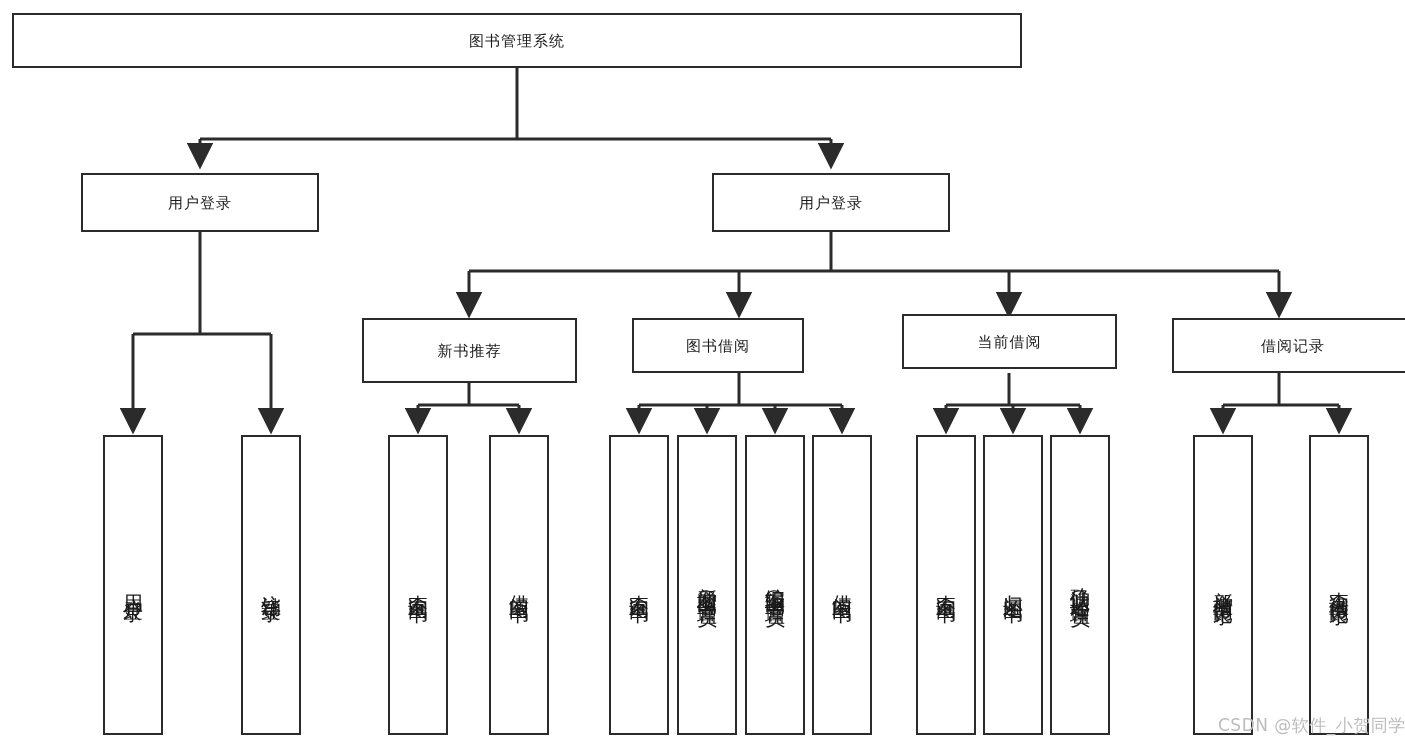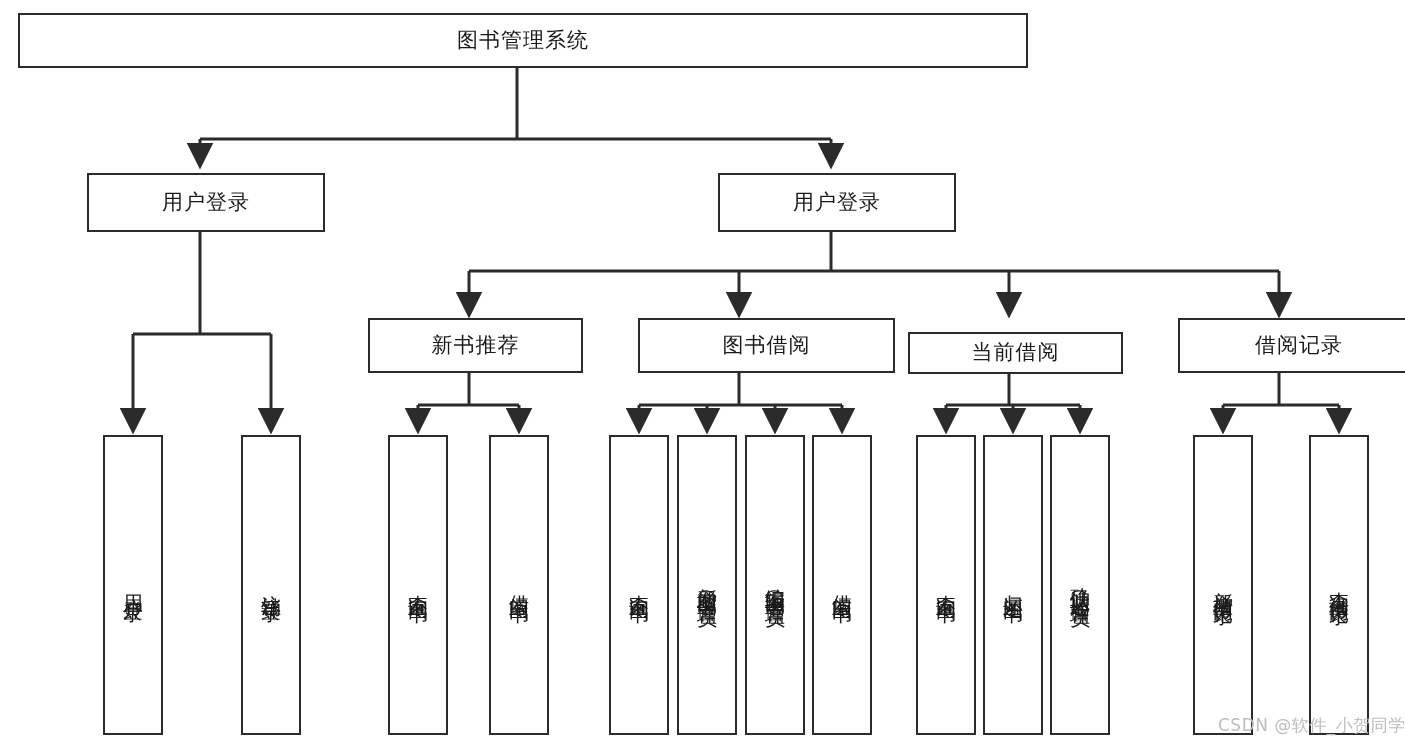--- a/index.html
+++ b/index.html
@@ -29,25 +29,24 @@
     position: absolute;
     box-sizing: border-box;
     border: 2px solid #2b2b2b;
     background: #ffffff;
     display: flex;
     align-items: center;
     justify-content: center;
     color: #1a1a1a;
   }
   .node.horiz {
-    font-size: 21px;
+    font-size: 15px;
     line-height: 1.2;
     letter-spacing: 1px;
     white-space: nowrap;
-    margin-left: 6px;
   }
   .node.vert {
     writing-mode: vertical-rl;
     text-orientation: upright;
     font-size: 20px;
     line-height: 1.25;
     letter-spacing: 3px;
     padding: 6px 0;
   }
   .node.vert .vlabel {
@@ -124,27 +123,27 @@
     <span>图书管理系统</span>
   </div>
 
   <div class="node horiz" style="left:81px; top:173px; width:238px; height:59px;">
     <span>用户登录</span>
   </div>
   <div class="node horiz" style="left:712px; top:173px; width:238px; height:59px;">
     <span>用户登录</span>
   </div>
 
-  <div class="node horiz" style="left:362px; top:318px; width:215px; height:55px;">
+  <div class="node horiz" style="left:362px; top:318px; width:215px; height:65px;">
     <span>新书推荐</span>
   </div>
-  <div class="node horiz" style="left:632px; top:318px; width:257px; height:55px;">
+  <div class="node horiz" style="left:632px; top:318px; width:172px; height:55px;">
     <span>图书借阅</span>
   </div>
-  <div class="node horiz" style="left:902px; top:332px; width:215px; height:42px;">
+  <div class="node horiz" style="left:902px; top:314px; width:215px; height:55px;">
     <span>当前借阅</span>
   </div>
   <div class="node horiz" style="left:1172px; top:318px; width:242px; height:55px;">
     <span>借阅记录</span>
   </div>
 
   <div class="node vert" style="left:103px; top:435px; width:60px; height:300px;">
     <span class="vlabel">用户登录</span>
   </div>
   <div class="node vert" style="left:241px; top:435px; width:60px; height:300px;">

